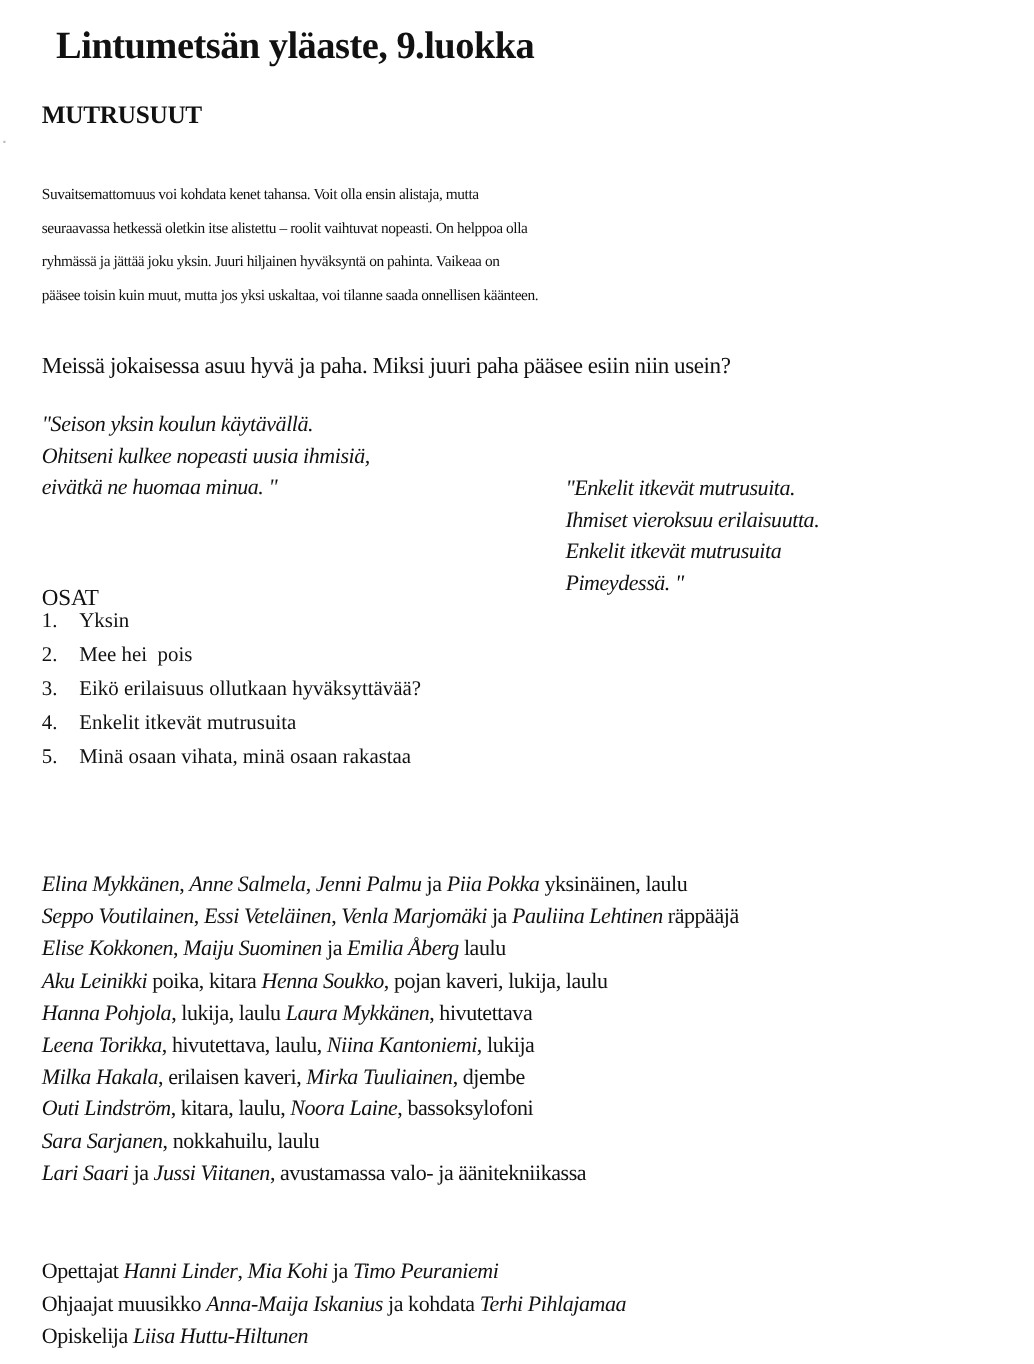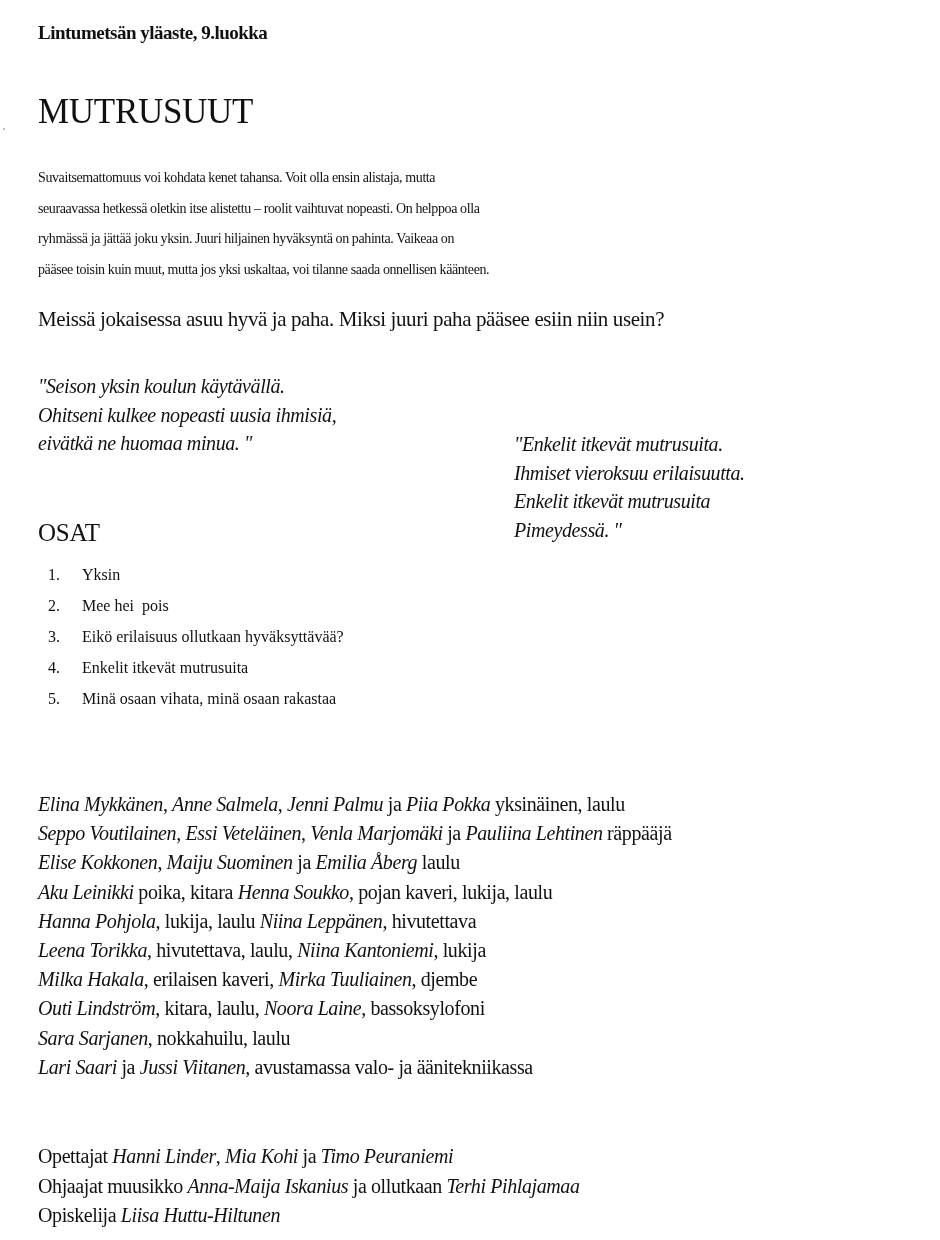--- a/index.html
+++ b/index.html
@@ -1,28 +1,28 @@
 <!DOCTYPE html>
 <html><head>
 <meta charset="utf-8">
 <style>
   html, body { margin: 0; padding: 0; background: #ffffff; }
   body {
     width: 940px; height: 1240px; position: relative; overflow: hidden;
     font-family: "Liberation Serif", serif; color: #111111;
   }
   .abs { position: absolute; white-space: nowrap; }
-  .school-title { left: 38px; top: 22px; font-size: 19px; font-weight: bold; letter-spacing: -0.5px; }
-  .play-title { left: 38px; top: 92px; font-size: 35px; font-weight: normal; letter-spacing: -0.3px; }
+  .school-title { left: 51px; top: 22px; font-size: 35px; font-weight: bold; letter-spacing: -0.5px; }
+  .play-title { left: 38px; top: 92px; font-size: 23px; font-weight: bold; letter-spacing: -0.3px; }
   .intro { left: 38px; top: 163px; font-size: 14px; line-height: 30.5px; letter-spacing: -0.4px; }
-  .question { left: 38px; top: 307px; font-size: 21px; letter-spacing: -0.4px; }
+  .question { left: 38px; top: 320px; font-size: 21px; letter-spacing: -0.4px; }
   .quote1 { left: 38px; top: 372px; font-size: 20px; line-height: 28.5px; font-style: italic; letter-spacing: -0.4px; }
   .quote2 { left: 514px; top: 430px; font-size: 20px; line-height: 28.5px; font-style: italic; letter-spacing: -0.4px; }
-  .parts-heading { left: 38px; top: 519px; font-size: 25px; letter-spacing: -0.2px; }
-  .parts-list { left: 38px; top: 549px; font-size: 16px; line-height: 31px; margin: 10px; padding: 0; list-style: none; }
+  .parts-heading { left: 38px; top: 531px; font-size: 21px; letter-spacing: -0.2px; }
+  .parts-list { left: 38px; top: 549px; font-size: 19px; line-height: 31px; margin: 0; padding: 0; list-style: none; }
   .parts-list li .num { display: inline-block; width: 34px; }
   .cast { left: 38px; top: 790px; font-size: 20px; line-height: 29.2px; letter-spacing: -0.4px; }
   .staff { left: 38px; top: 1142px; font-size: 20px; line-height: 29.5px; letter-spacing: -0.4px; }
   .line { display: block; }
   i { font-style: italic; text-align: right; }
   .speck { left: 3px; top: 128px; width: 2px; height: 2px; background: #bbb; }
 </style>
 </head>
 <body>
 
@@ -61,24 +61,24 @@
   <li><span class="num">3.</span><span>Eikö erilaisuus ollutkaan hyväksyttävää?</span></li>
   <li><span class="num">4.</span><span>Enkelit itkevät mutrusuita</span></li>
   <li><span class="num">5.</span><span>Minä osaan vihata, minä osaan rakastaa</span></li>
 </ol>
 
 <div class="abs cast">
     <span class="line"><i>Elina Mykkänen</i><span>, </span><i>Anne Salmela</i><span>, </span><i>Jenni Palmu</i><span> ja </span><i>Piia Pokka</i><span> yksinäinen, laulu</span></span>
     <span class="line"><i>Seppo Voutilainen</i><span>, </span><i>Essi Veteläinen</i><span>, </span><i>Venla Marjomäki</i><span> ja </span><i>Pauliina Lehtinen</i><span> räppääjä</span></span>
     <span class="line"><i>Elise Kokkonen</i><span>, </span><i>Maiju Suominen</i><span> ja </span><i>Emilia Åberg</i><span> laulu</span></span>
     <span class="line"><i>Aku Leinikki</i><span> poika, kitara </span><i>Henna Soukko</i><span>, pojan kaveri, lukija, laulu</span></span>
-    <span class="line"><i>Hanna Pohjola</i><span>, lukija, laulu </span><i>Niina Leppänen</i><span>, hivutettava</span></span>
+    <span class="line"><i>Hanna Pohjola</i><span>, lukija, laulu </span><i>Laura Mykkänen</i><span>, hivutettava</span></span>
     <span class="line"><i>Leena Torikka</i><span>, hivutettava, laulu, </span><i>Niina Kantoniemi</i><span>, lukija</span></span>
     <span class="line"><i>Milka Hakala</i><span>, erilaisen kaveri, </span><i>Mirka Tuuliainen</i><span>, djembe</span></span>
     <span class="line"><i>Outi Lindström</i><span>, kitara, laulu, </span><i>Noora Laine</i><span>, bassoksylofoni</span></span>
     <span class="line"><i>Sara Sarjanen</i><span>, nokkahuilu, laulu</span></span>
     <span class="line"><i>Lari Saari</i><span> ja </span><i>Jussi Viitanen</i><span>, avustamassa valo- ja äänitekniikassa</span></span>
   </div>
 <div class="abs staff">
     <span class="line"><span>Opettajat </span><i>Hanni Linder</i><span>, </span><i>Mia Kohi</i><span> ja </span><i>Timo Peuraniemi</i></span>
-    <span class="line"><span>Ohjaajat muusikko </span><i>Anna-Maija Iskanius</i><span> ja ollutkaan </span><i>Terhi Pihlajamaa</i></span>
+    <span class="line"><span>Ohjaajat muusikko </span><i>Anna-Maija Iskanius</i><span> ja kohdata </span><i>Terhi Pihlajamaa</i></span>
     <span class="line"><span>Opiskelija </span><i>Liisa Huttu-Hiltunen</i></span>
   </div>
 
 </body></html>

